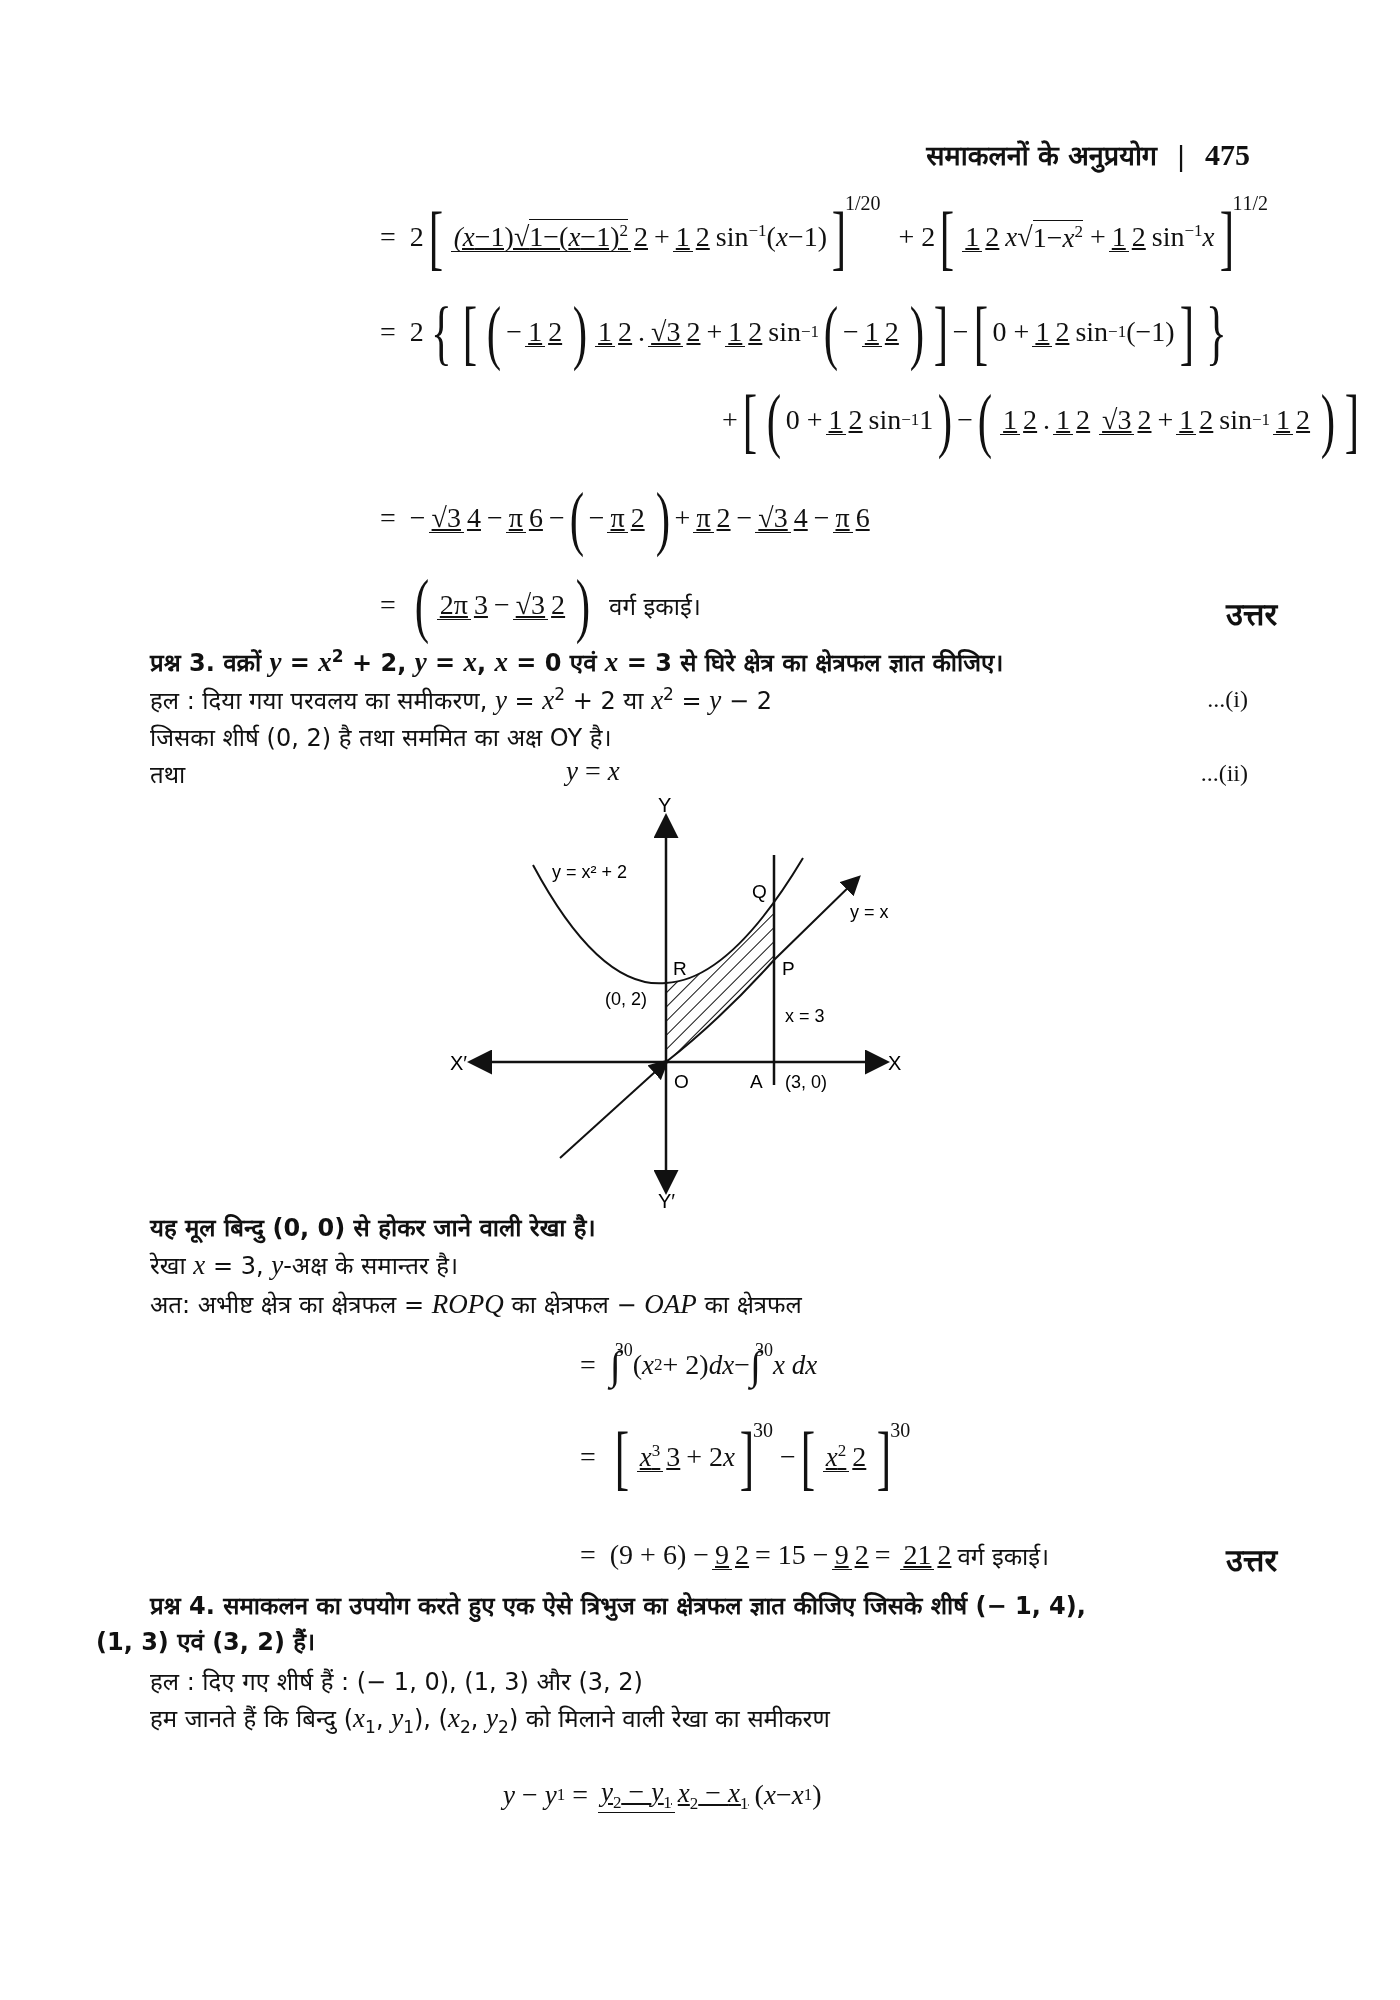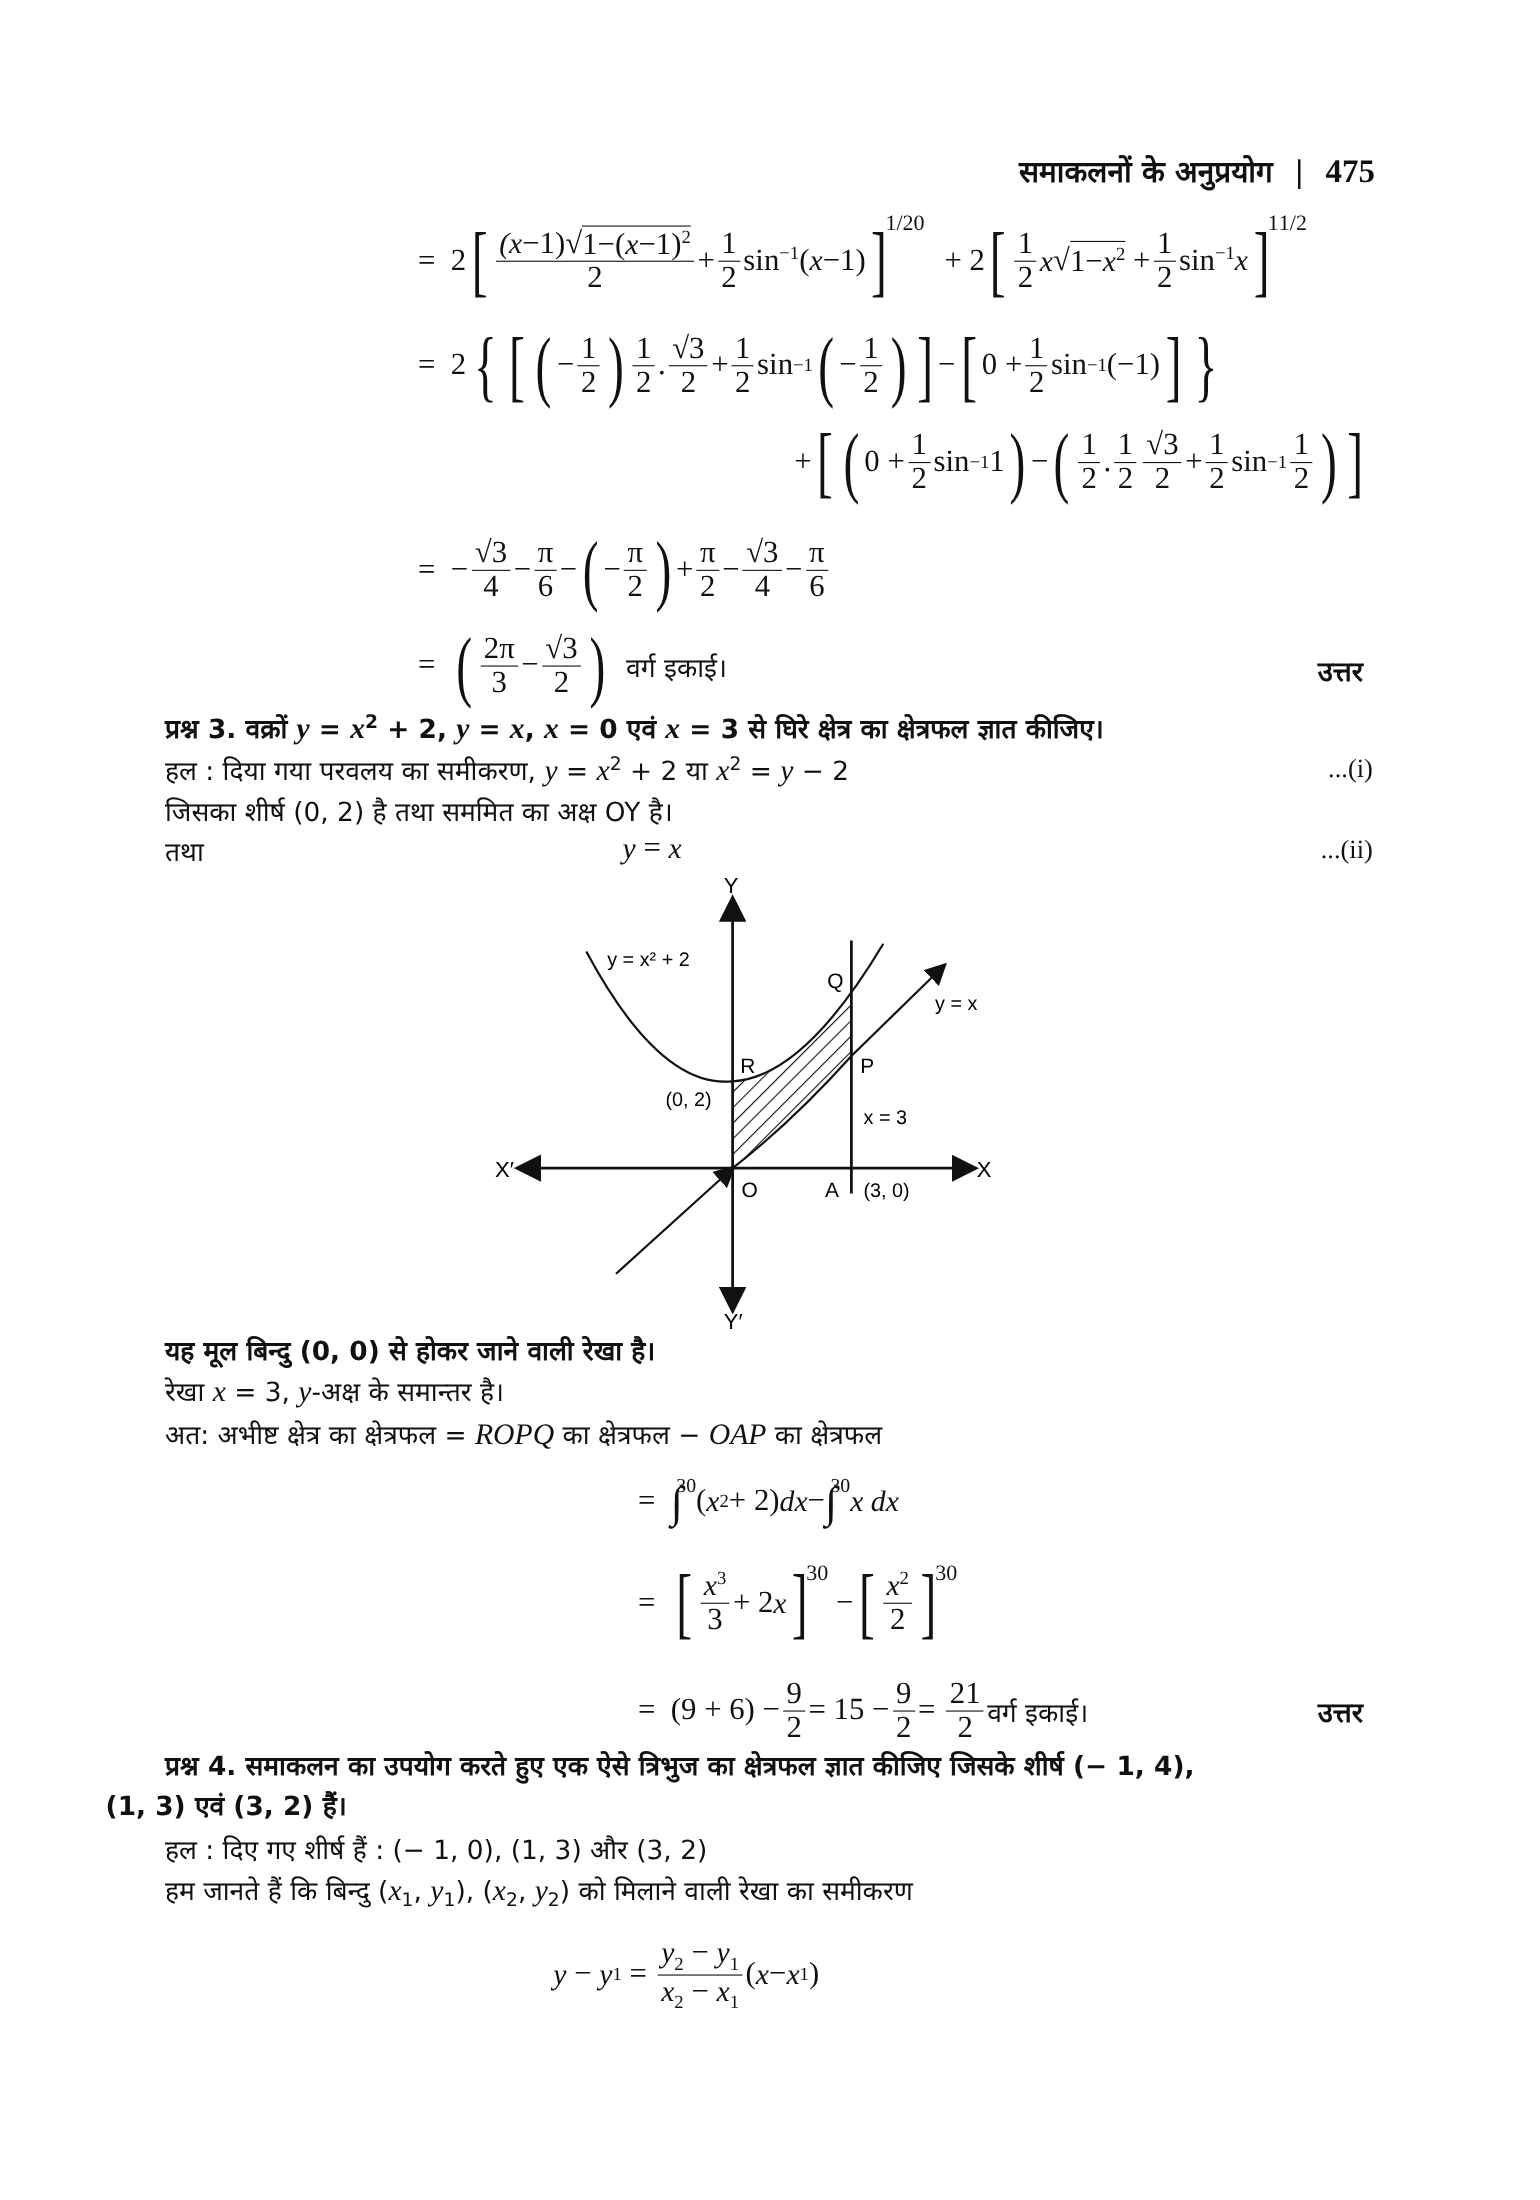--- a/index.html
+++ b/index.html
@@ -5,28 +5,28 @@
   html, body { margin:0; padding:0; background:#ffffff; }
   body { width:1400px; height:2000px; position:relative; overflow:hidden; color:#111;
          font-family:"Liberation Serif", "DejaVu Serif", serif; }
   .abs { position:absolute; white-space:nowrap; }
   .hdr { font-size:27px; font-weight:bold; font-family:"DejaVu Sans", sans-serif; }
   .hdr .pg { font-family:"Liberation Serif", serif; font-size:30px; }
   .txt { font-size:24px; font-family:"DejaVu Sans", sans-serif; }
   .txt i, .m i { font-family:"Liberation Serif", serif; font-style:italic; font-size:27px; }
   .bold { font-weight:bold; }
   .m { font-size:28px; font-family:"Liberation Serif", serif; display:flex; align-items:center; }
-  .frac { display:inline-flex; flex-direction:column; align-items:center; vertical-align:middle; margin:0 3px; line-height:1.05; }
+  .frac { display:inline-flex; flex-direction:row; align-items:center; vertical-align:middle; margin:0 3px; line-height:1.05;text-decoration:underline; }
   .frac .n { border-bottom:1.5px solid #111; padding:0 3px; }
   .frac .d { padding:0 3px; }
   .big { font-size:72px; line-height:1; font-weight:200; transform:scaleX(0.6); display:inline-block; }
   .lim { display:inline-flex; flex-direction:row; justify-content:space-between; height:90px; font-size:20px; margin-left:-6px; }
   sup { font-size:17px; }
   sub { font-size:17px; }
-  .ans { font-size:25px; font-weight:bold; font-family:Liberation Sans, sans-serif; }
+  .ans { font-size:31px; font-weight:bold; font-family:Liberation Sans, sans-serif;margin-left:28px; }
   .eqno { font-size:24px; font-family:"Liberation Serif", serif; }
   .sqrt { border-top:1.5px solid #111; padding-top:1px; }
   svg text { font-family:"Liberation Sans", "DejaVu Sans", sans-serif; }
 </style>
 </head>
 <body>
 
 <div class="abs hdr" style="right:150px; top:136px;">
   <span>समाकलनों के अनुप्रयोग</span>
   <span style="font-weight:normal; margin:0 10px;">|</span>

